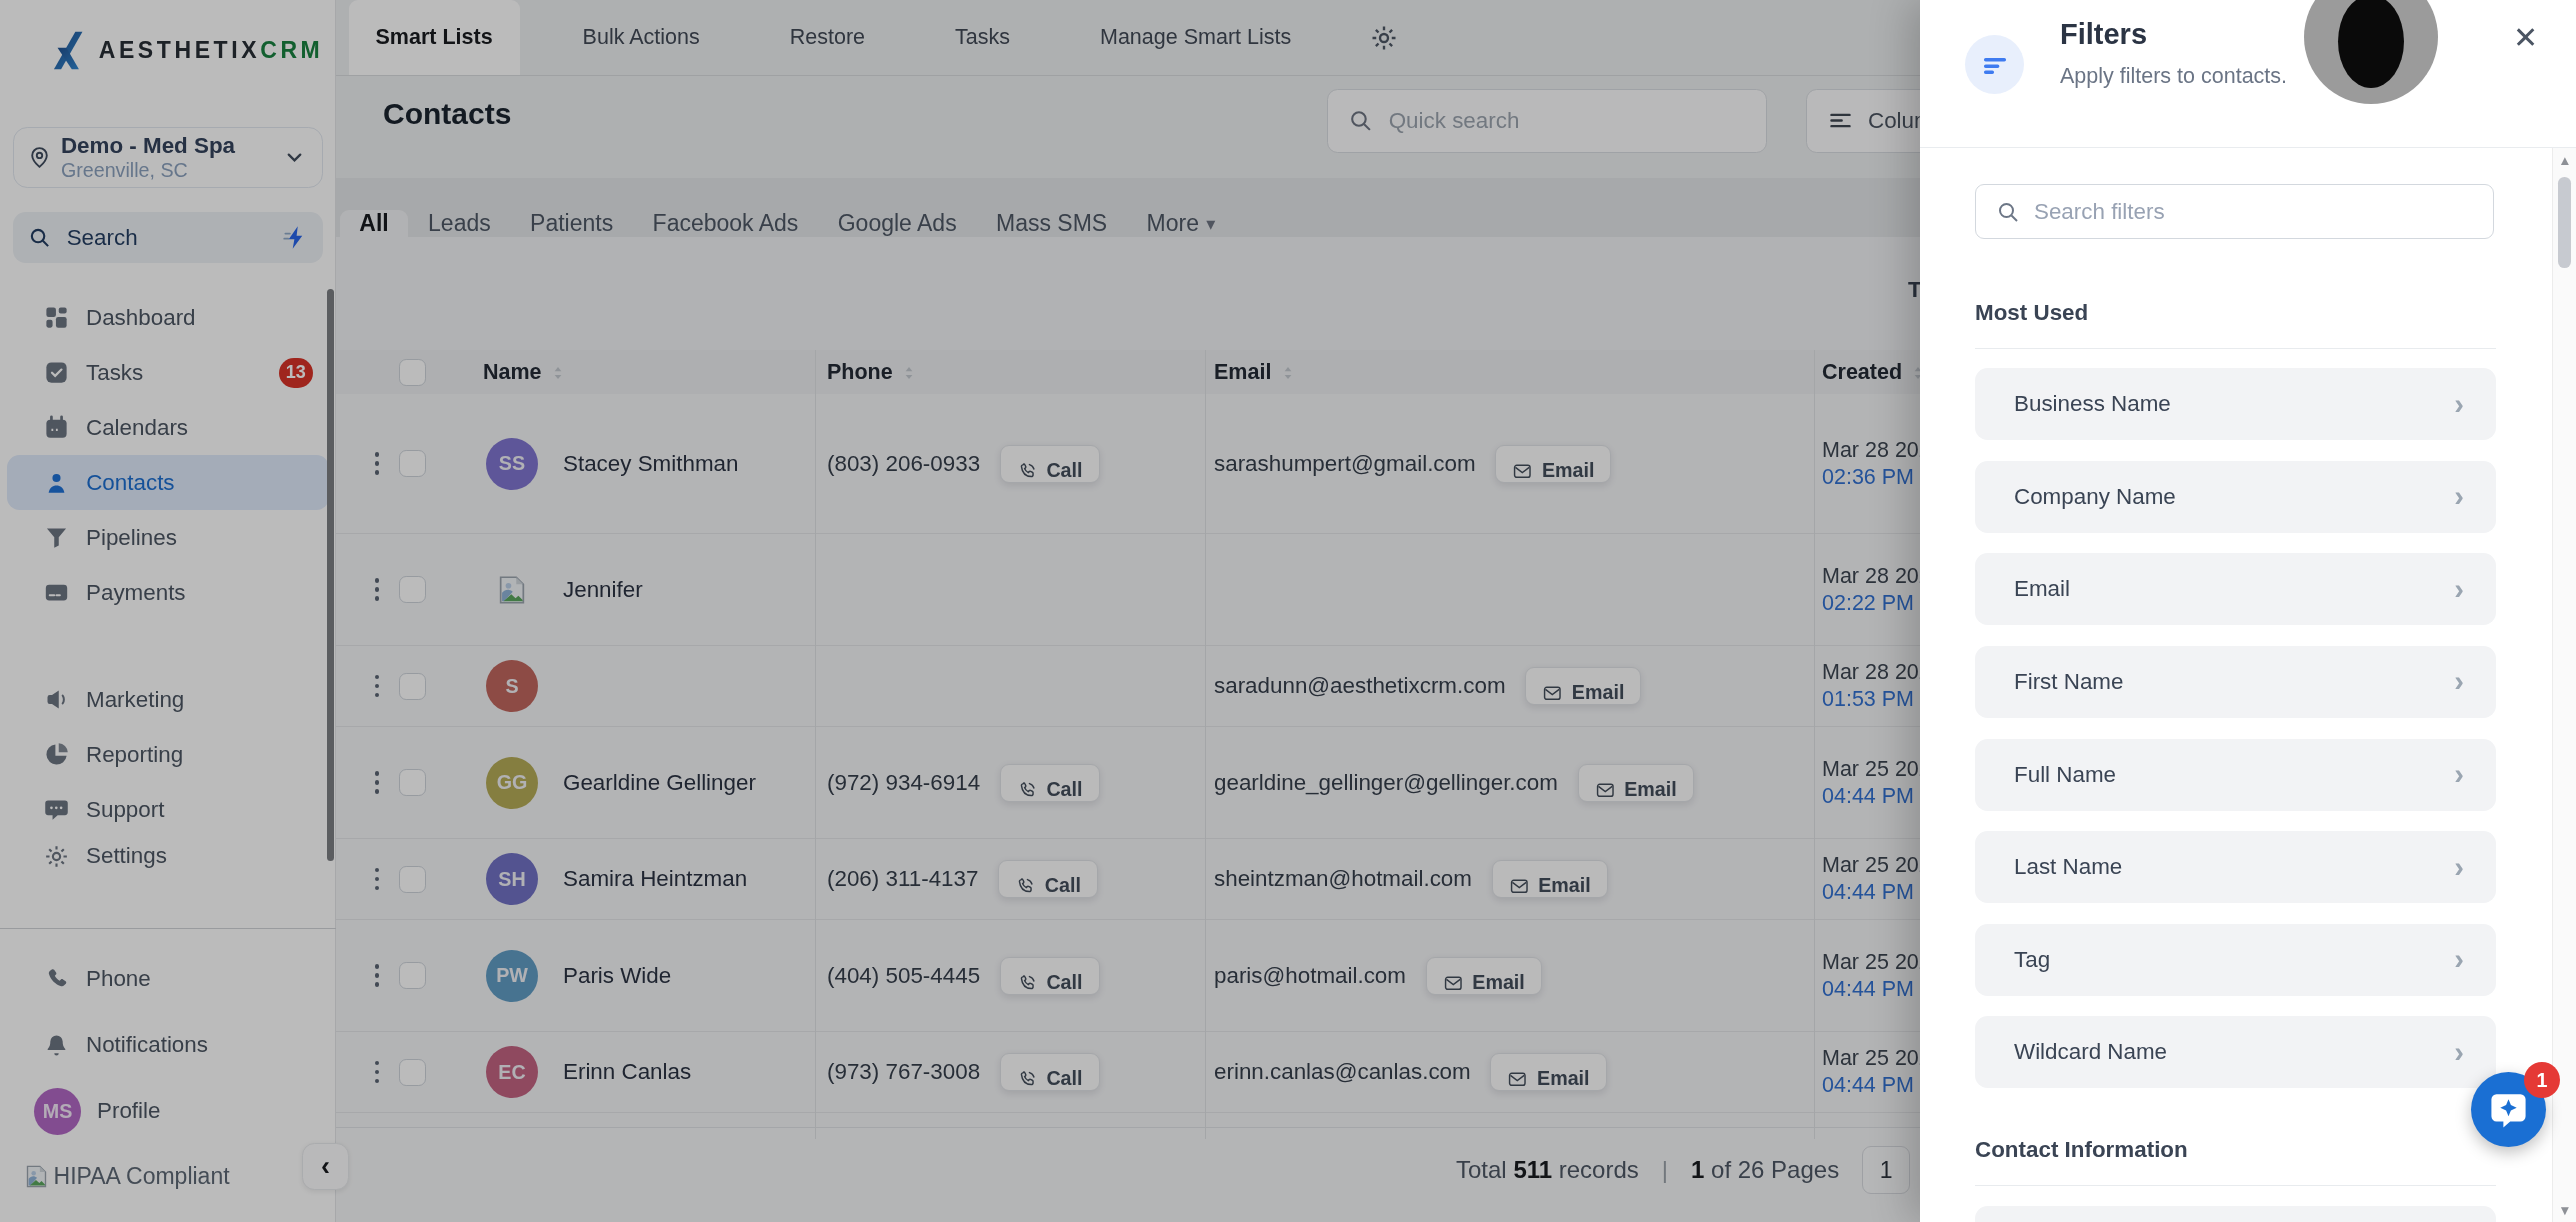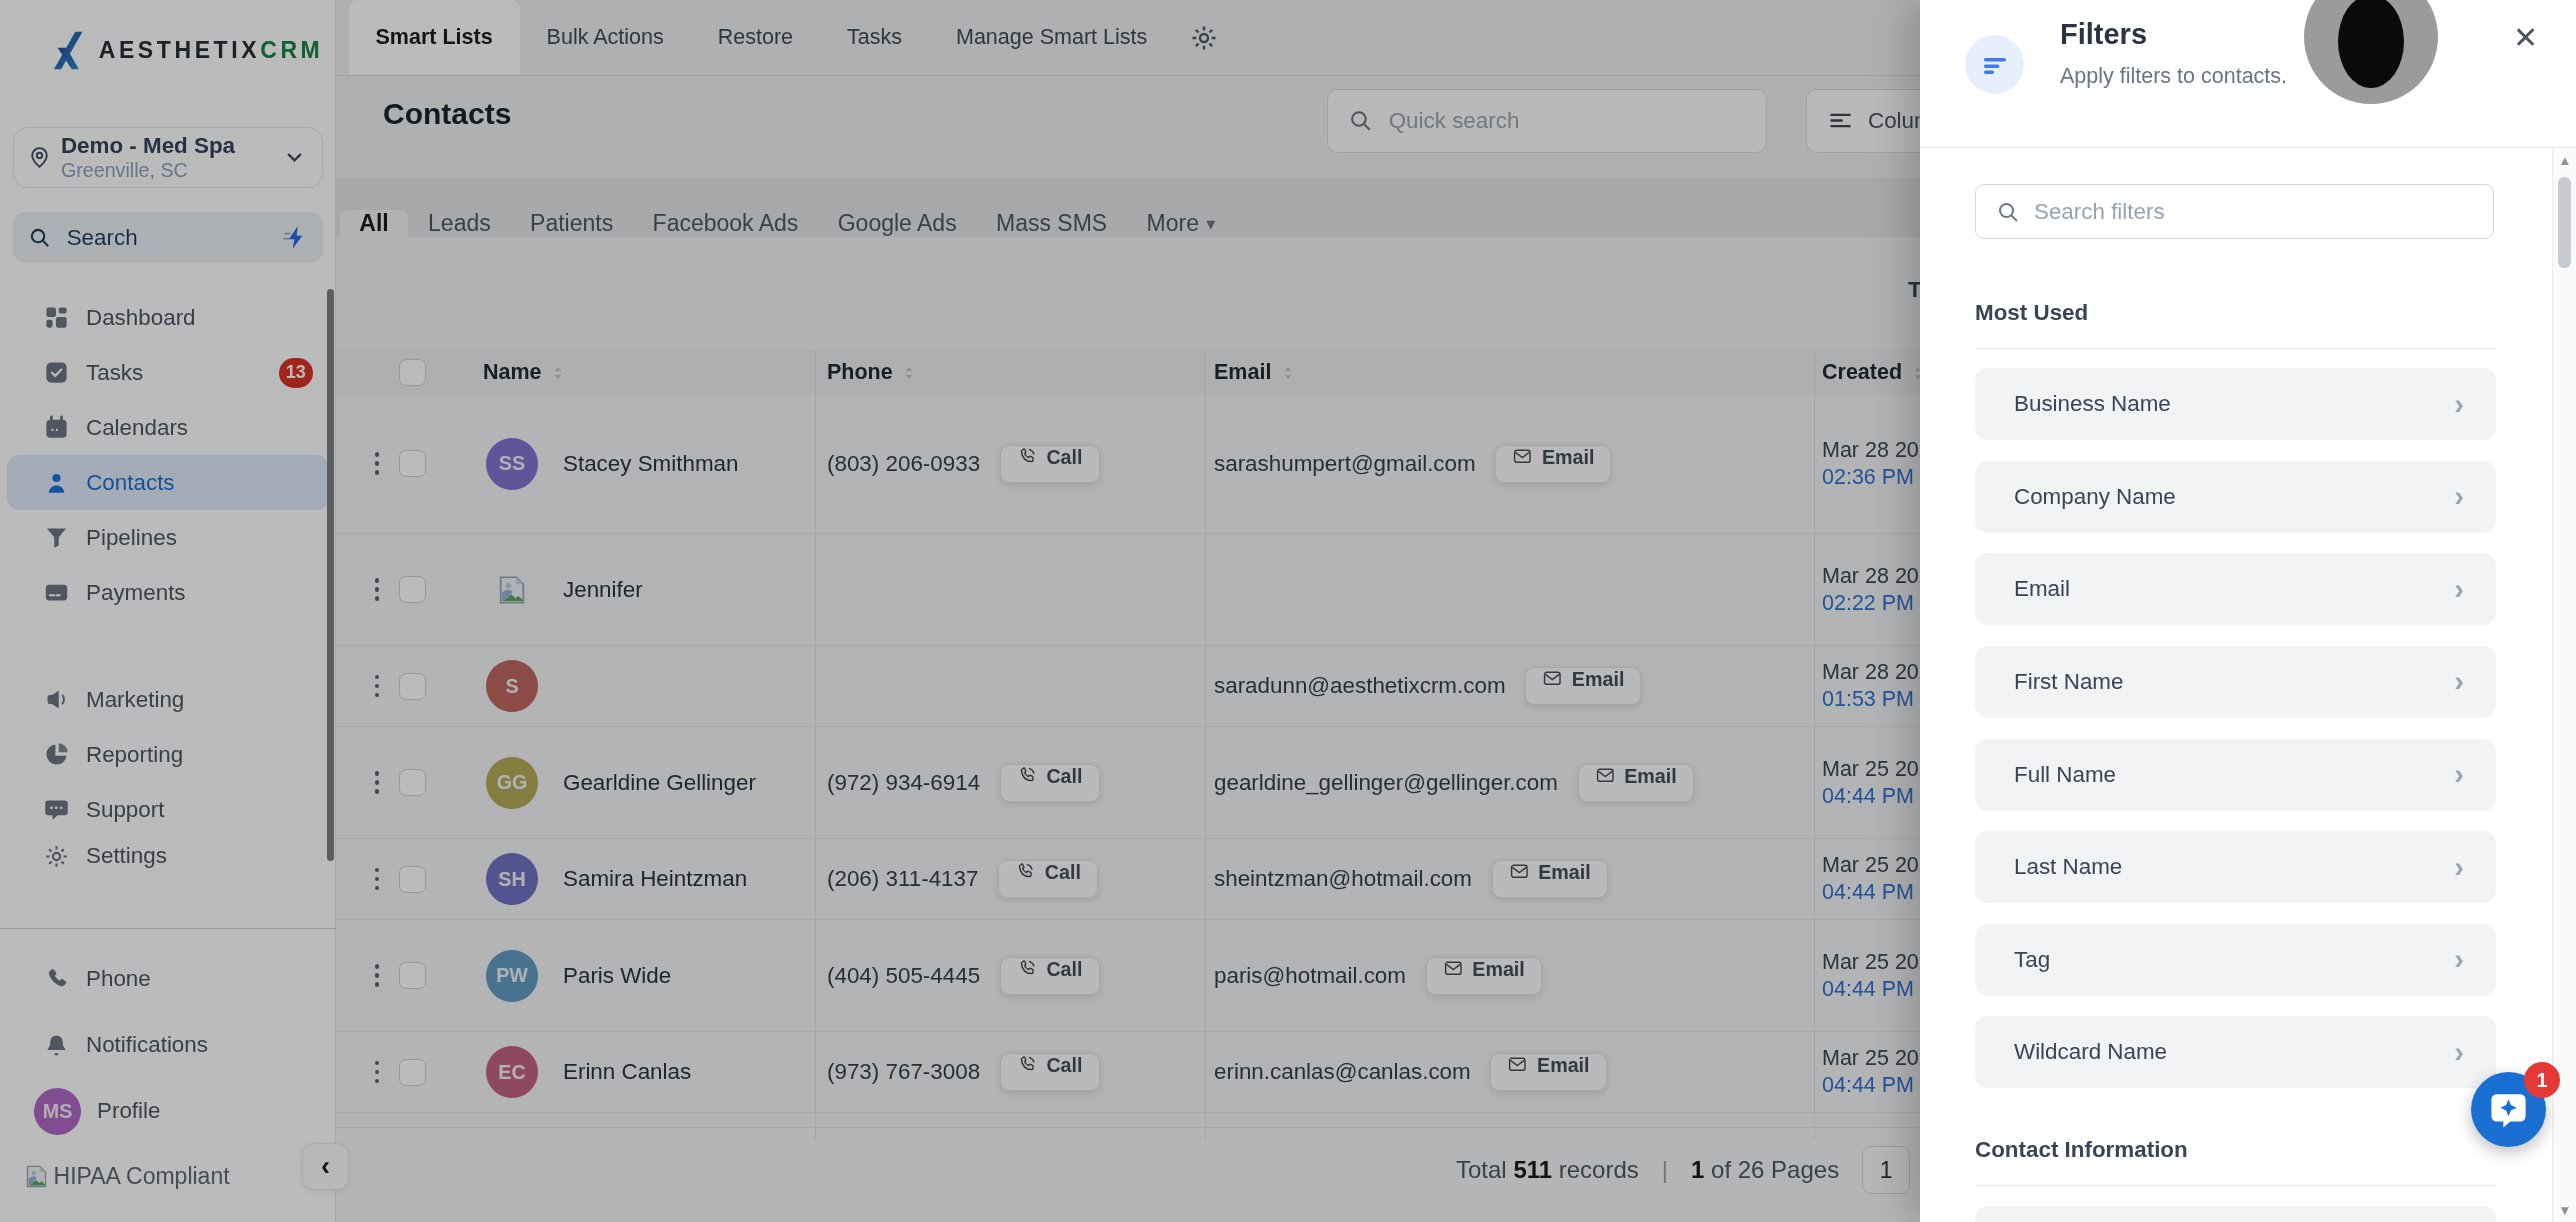--- a/index.html
+++ b/index.html
@@ -36,21 +36,21 @@
   .side-divider { position:absolute; left:0; top:928px; width:336px; border-top:0.9px solid #d0d3d7; }
   .nav-bottom { position:absolute; left:0; top:946px; width:336px; }
   .nav-bottom .nav-item { height:66px; }
   .profile-avatar { width:47px; height:47px; border-radius:50%; background:#b166c4; color:#f4e9f8; font-size:19.7px; font-weight:600; display:flex; align-items:center; justify-content:center; margin-left:-9px; }
   .hipaa { position:absolute; left:23px; top:1163px; display:flex; align-items:center; gap:3.6px; }
   .hipaa .bimg { width:27px; height:27px; }
   .hipaa .txt { font-size:23px; color:#5b6673; }
   .collapse-btn { position:absolute; left:302px; top:1143px; width:47px; height:47px; background:#fdfdfe; border:0.9px solid #e8eaed; border-radius:12.5px; display:flex; align-items:center; justify-content:center; font-size:27px; font-weight:700; color:#15181d; z-index:6; box-shadow:0 1.8px 5.4px rgba(0,0,0,.08); cursor:pointer; }
 
   
-  .topbar { position:absolute; left:336px; top:0; right:0; height:76px; background:#eef0f2; border-bottom:0.9px solid #d9dbde; display:flex; align-items:stretch; padding-left:12.5px; }
+  .topbar { position:absolute; left:336px; top:0; right:0; height:76px; background:#eef0f2; border-bottom:0.9px solid #d9dbde; display:flex; align-items:stretch; padding-left:12.5px;gap:36px; }
   .top-tab { display:flex; align-items:center; padding:0 27px; font-size:21.5px; color:#3f4754; cursor:pointer; }
   .top-tab.active { background:#ffffff; border-radius:9px 9px 0 0; font-weight:700; color:#16181d; }
   .top-gear { display:flex; align-items:center; margin-left:14.3px; color:#4b5563; cursor:pointer; }
   .top-gear svg { width:30px; height:30px; }
 
   
   .content { position:absolute; left:336px; top:76px; right:0; bottom:0; background:#eef0f2; }
   .page-title { position:absolute; left:47px; top:20.6px; font-size:30px; font-weight:700; color:#17202b; }
   .quick-search { position:absolute; left:991px; top:12.5px; width:440px; height:64px; background:#fdfdfe; border:0.9px solid #d9dde2; border-radius:10.7px; display:flex; align-items:center; padding:0 19.7px; }
   .quick-search .mag { width:25px; height:25px; color:#6b7280; }
@@ -86,21 +86,21 @@
   .kebab i { width:4.5px; height:4.5px; border-radius:50%; background:#586271; }
   .row-check { left:63px; }
   .avatar-cell { left:150px; width:52px; justify-content:center; }
   .avatar { width:52px; height:52px; border-radius:50%; display:flex; align-items:center; justify-content:center; font-size:19.7px; font-weight:600; color:#f1f1f6; }
   .avatar.broken { background:transparent; }
   .avatar.broken svg { width:34px; height:34px; }
   .name-cell { left:227px; width:250px; font-size:22.4px; font-weight:500; color:#283040; cursor:pointer; }
   .phone-cell { left:491px; width:358px; gap:19.7px; }
   .email-cell { left:878px; width:572px; gap:19.7px; }
   .cell-text { font-size:22.4px; color:#333c49; }
-  .pill-btn { height:38px; background:#fefefe; border:0.9px solid #e1e4e8; border-radius:9px; box-shadow:0 2.7px 7.2px rgba(20,20,40,.10); display:flex; align-items:flex-start; gap:9px; padding:0 16px; cursor:pointer; flex:0 0 auto; }
+  .pill-btn { height:38px; background:#fefefe; border:0.9px solid #e1e4e8; border-radius:9px; box-shadow:0 2.7px 7.2px rgba(20,20,40,.10); display:flex; align-items:flex-end; gap:9px; padding:0 16px; cursor:pointer; flex:0 0 auto; }
   .pill-btn svg { width:20.6px; height:20.6px; color:#414b59; }
   .pill-btn .bl { font-size:19.7px; font-weight:600; color:#414b59; }
   .created-cell { left:1486px; width:358px; flex-direction:column; align-items:flex-start; justify-content:center; line-height:1.25; }
   .cr-date { font-size:21.5px; color:#3a434f; }
   .cr-time { font-size:21.5px; color:#2f6fd2; cursor:pointer; }
 
   
   .pagebar { position:absolute; left:0; bottom:0; right:0; height:96px; background:#f6f7f8; border-top:0.9px solid #e0e2e6; }
   .page-cluster { position:absolute; left:1120px; top:0; height:84px; display:flex; align-items:center; gap:23px; }
   .pg-text { font-size:24px; color:#4b5563; }

